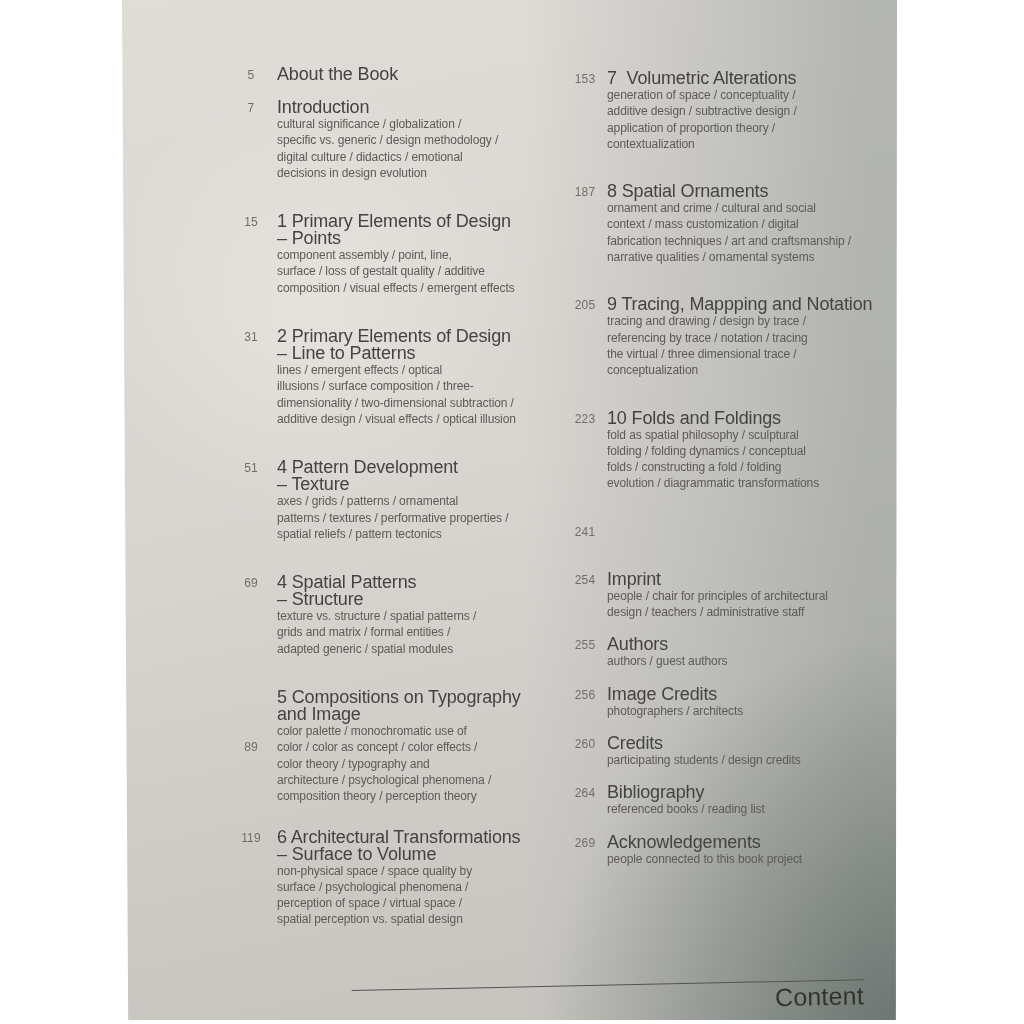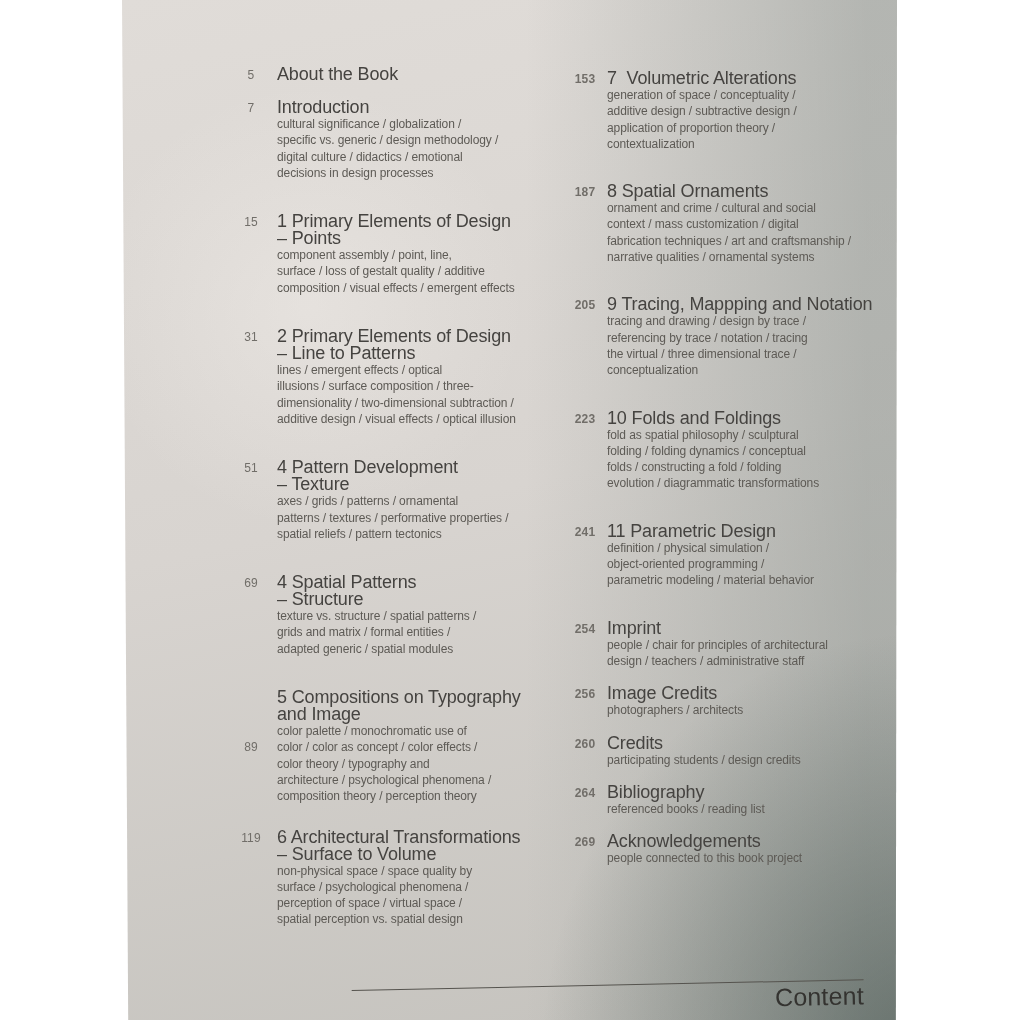--- a/index.html
+++ b/index.html
@@ -43,21 +43,21 @@
   .num {
     flex: none;
     width: 34px;
     text-align: center;
     font-size: 12px;
     line-height: 15px;
     padding-top: 2px;
     color: #716e69;
     letter-spacing: 0.2px;
   }
-  .col-right .num { width: 26px; font-weight: bold; }
+  .col-right .num { width: 26px; }
   .entry-body { margin-left: 9px; }
 
   .title-line {
     font-size: 18px;
     line-height: 17px;
     color: #454340;
     white-space: pre;
     letter-spacing: -0.15px;
   }
   .topic-line {
@@ -107,21 +107,21 @@
         <div class="entry">
     <div class="num">7</div>
     <div class="entry-body">
       <div class="title-lines">
               <div class="title-line">Introduction</div>
             </div>
       <div class="topic-lines">
               <div class="topic-line">cultural significance / globalization /</div>
               <div class="topic-line">specific vs. generic / design methodology /</div>
               <div class="topic-line">digital culture / didactics / emotional</div>
-              <div class="topic-line">decisions in design processes</div>
+              <div class="topic-line">decisions in design evolution</div>
             </div>
     </div>
   </div>
         <div class="entry">
     <div class="num">15</div>
     <div class="entry-body">
       <div class="title-lines">
               <div class="title-line">1 Primary Elements of Design</div>
               <div class="title-line">– Points</div>
             </div>
@@ -259,40 +259,41 @@
       <div class="topic-lines">
               <div class="topic-line">fold as spatial philosophy / sculptural</div>
               <div class="topic-line">folding / folding dynamics / conceptual</div>
               <div class="topic-line">folds / constructing a fold / folding</div>
               <div class="topic-line">evolution / diagrammatic transformations</div>
             </div>
     </div>
   </div>
         <div class="entry">
     <div class="num">241</div>
-    <div class="entry-body">
-      <div class="title-lines">
-              <div class="title-line">11 Parametric Design</div>
-            </div>
-      <div class="topic-lines">
-              <div class="topic-line">definition / physical simulation /</div>
-              <div class="topic-line">object-oriented programming /</div>
-              <div class="topic-line">parametric modeling / material behavior</div>
-            </div>
-    </div>
   </div>
         <div class="entry">
     <div class="num">254</div>
     <div class="entry-body">
       <div class="title-lines">
               <div class="title-line">Imprint</div>
             </div>
       <div class="topic-lines">
               <div class="topic-line">people / chair for principles of architectural</div>
               <div class="topic-line">design / teachers / administrative staff</div>
+            </div>
+    </div>
+  </div>
+        <div class="entry">
+    <div class="num">255</div>
+    <div class="entry-body">
+      <div class="title-lines">
+              <div class="title-line">Authors</div>
+            </div>
+      <div class="topic-lines">
+              <div class="topic-line">authors / guest authors</div>
             </div>
     </div>
   </div>
         <div class="entry">
     <div class="num">256</div>
     <div class="entry-body">
       <div class="title-lines">
               <div class="title-line">Image Credits</div>
             </div>
       <div class="topic-lines">

